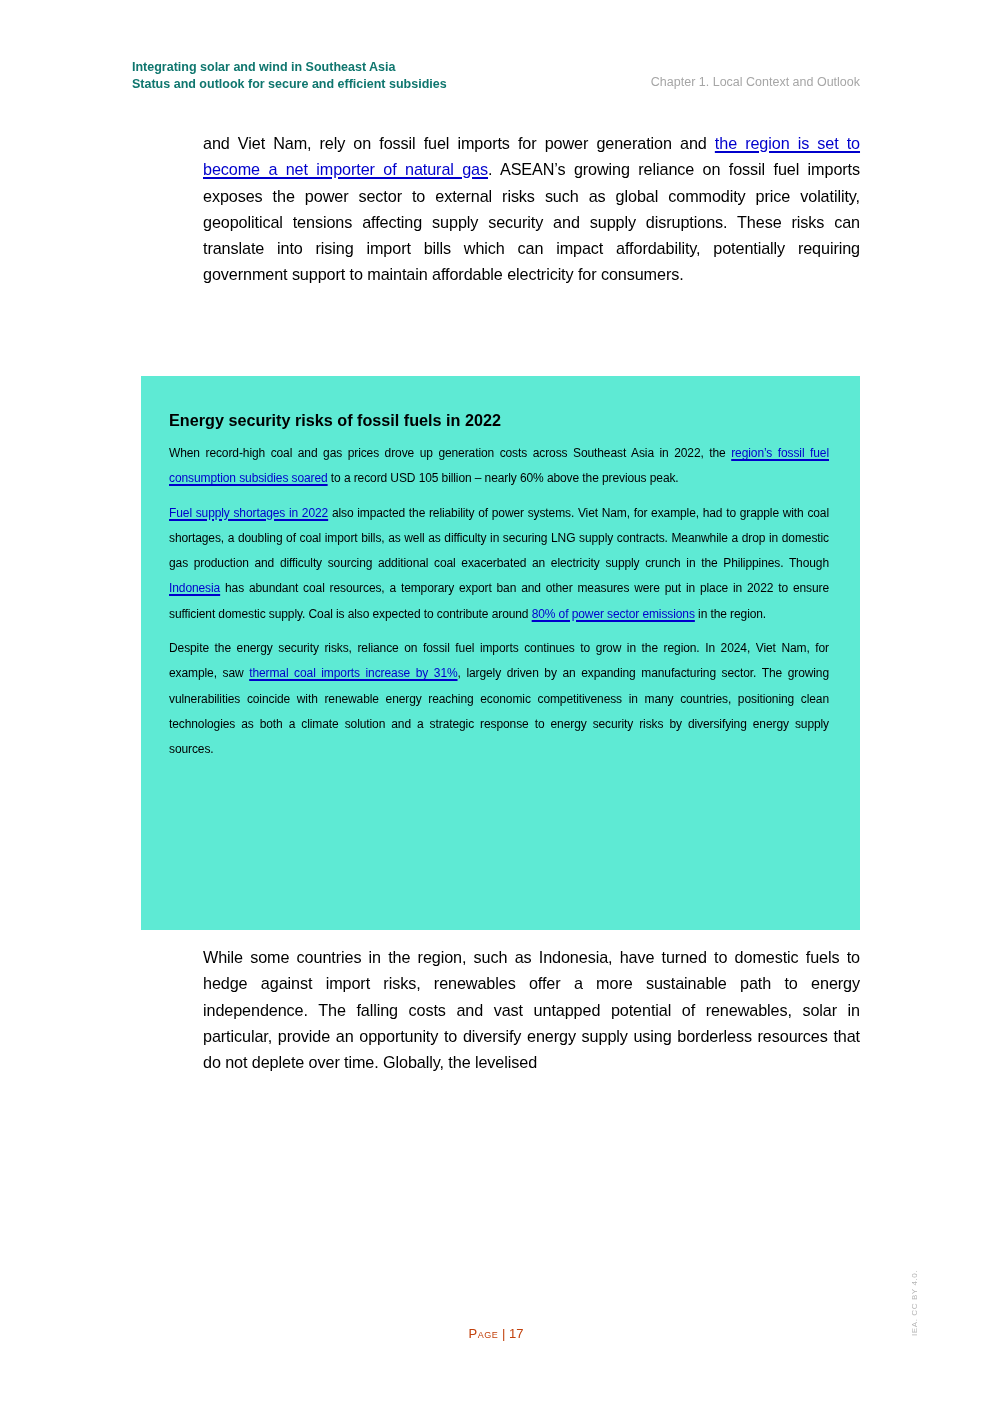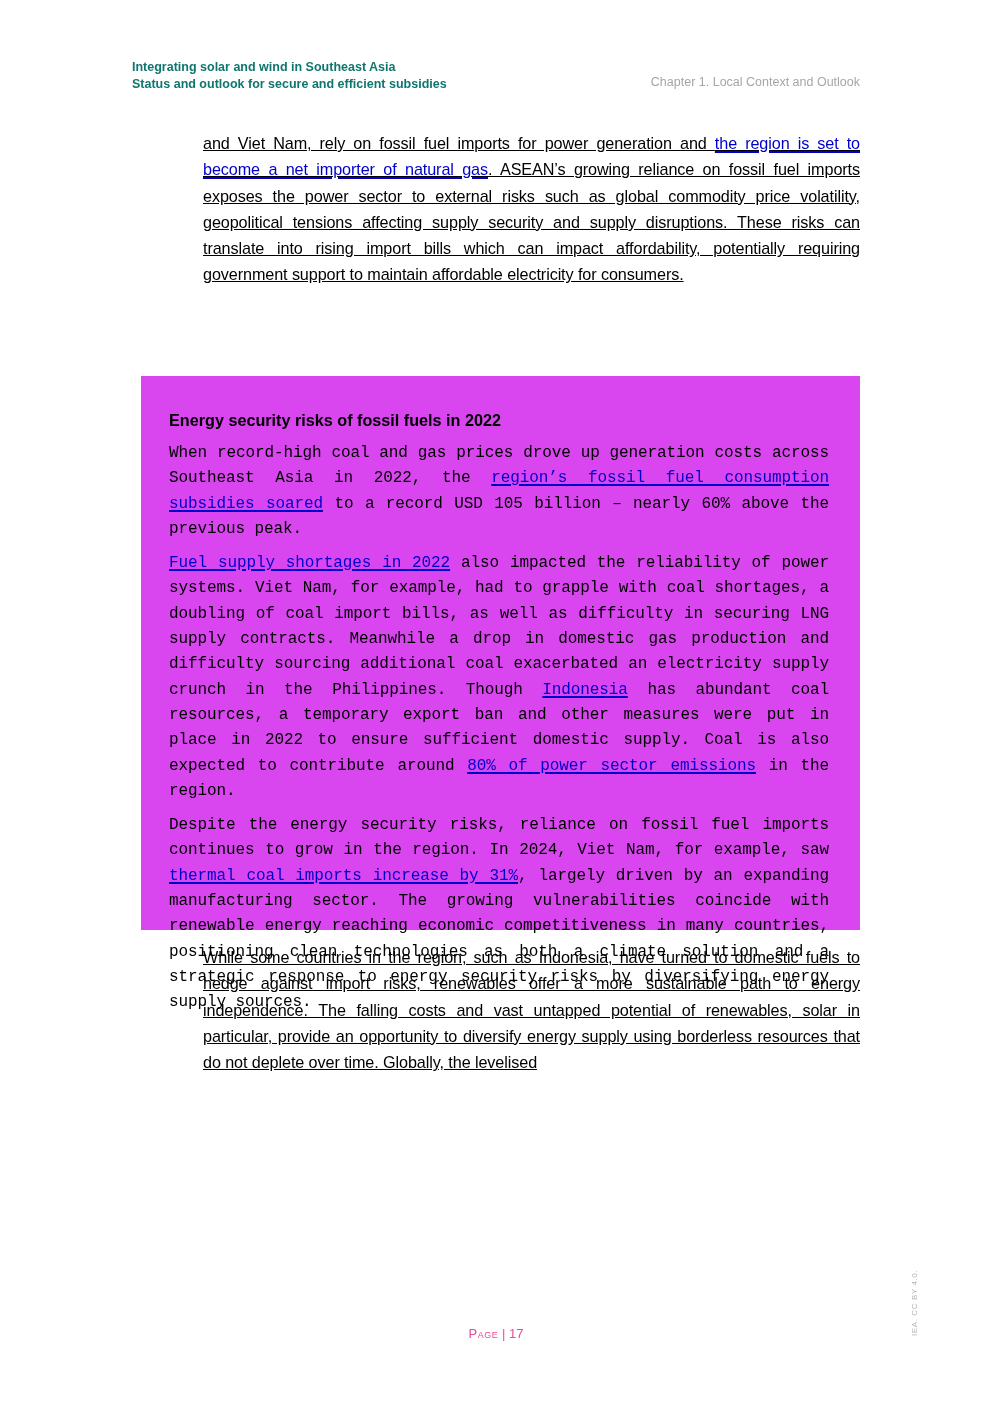--- a/index.html
+++ b/index.html
@@ -15,46 +15,44 @@
     font-weight: bold;
   }
   .header-right {
     position: absolute; right: 132px; top: 59px;
     font-size: 12.5px; line-height: 17px; color: #a6a6a6; text-align: right; margin-top: 15px;
   }
   .body-para {
     position: absolute; left: 203px; width: 657px;
     font-size: 16.2px; line-height: 26.3px; text-align: justify;
     letter-spacing: -0.1px;
-    text-decoration: underline;
   }
   #para-top { top: 130px; }
   #para-bottom { top: 944px; }
   a.link {
     color: #0000cc; text-decoration: underline; text-decoration-thickness: 2px;
     text-underline-offset: 2px;
   }
   .box {
     position: absolute; left: 141px; top: 376px; width: 719px; height: 554px;
-    background: #d946ef;
+    background: #5eead4;
   }
   .box-inner {
     position: absolute; left: 28px; top: 32px; width: 660px;
   }
   .box-title {
     font-weight: bold; font-size: 16.2px; line-height: 25px; margin: 0 0 8px 0;
   }
   .box-para {
-    font-size: 16px; line-height: 25.3px; text-align: justify; margin: 0 0 9px 0;
+    font-size: 12px; line-height: 25.3px; text-align: justify; margin: 0 0 9px 0;
     letter-spacing: -0.1px;
-    font-family: Liberation Mono, monospace;
   }
   .footer {
     position: absolute; left: 0; width: 992px; top: 1326px; text-align: center;
-    font-size: 13px; color: #ec4899;
+    font-size: 13px; color: #c2410c;
   }
   .footer .sc { font-variant: small-caps; letter-spacing: 0.5px; }
   .license {
     position: absolute; left: 910px; top: 1336px;
     transform: rotate(-90deg); transform-origin: left top;
     font-size: 8px; color: #b5b5b5; white-space: nowrap; letter-spacing: 0.6px;
   }
 </style>
 </head>
 <body>

